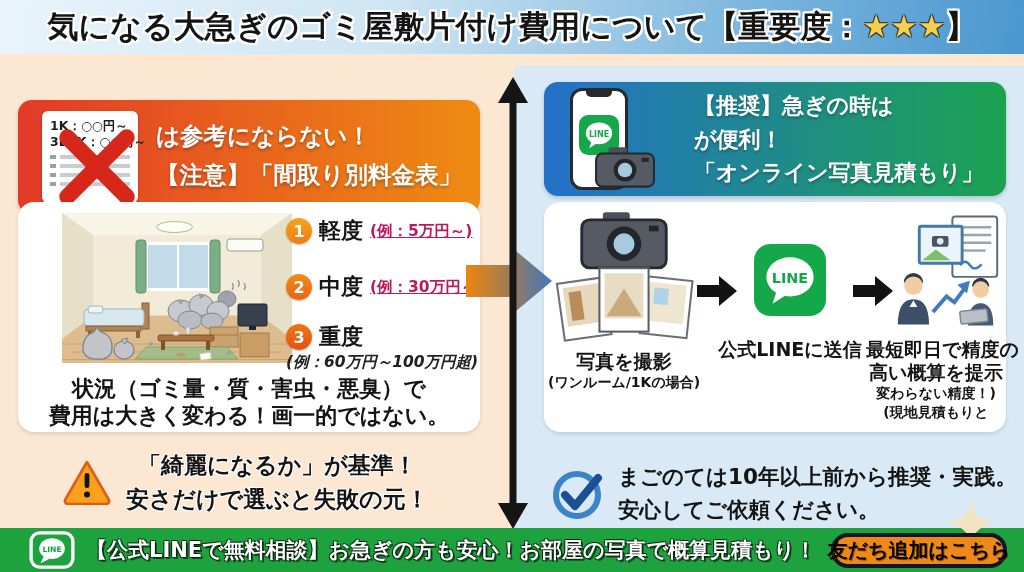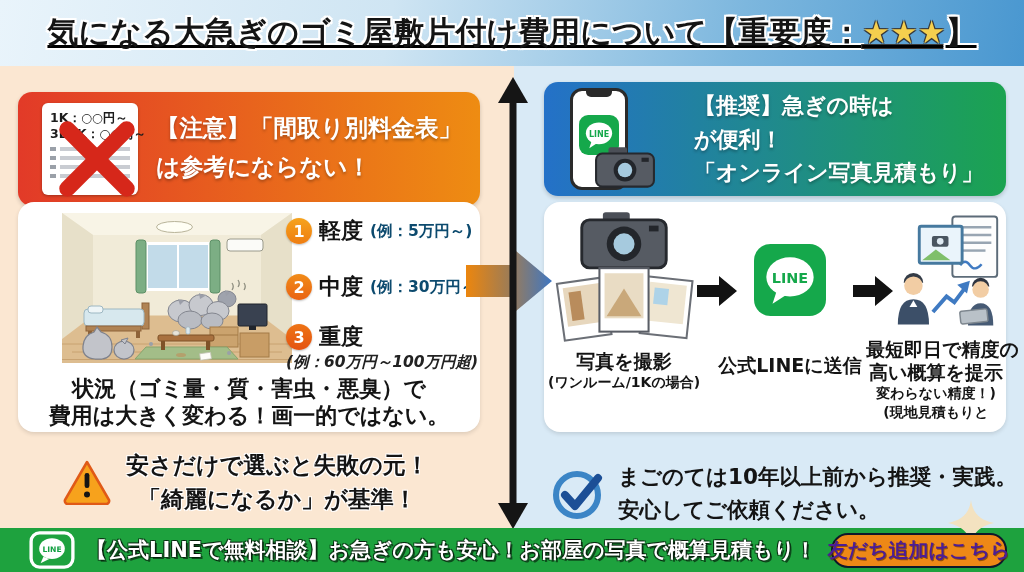--- a/index.html
+++ b/index.html
@@ -5,30 +5,30 @@
   html,body{margin:0;padding:0;background:#888;}
   *{box-sizing:border-box;font-family:"DejaVu Sans","Liberation Sans",sans-serif;}
   #stage{position:relative;width:1024px;height:572px;overflow:hidden;background:#fbe7d2;}
   .abs{position:absolute;}
 
   
   #bg-left{left:0;top:66px;width:514px;height:462px;background:#fbe7d2;}
   #bg-right{left:514px;top:66px;width:510px;height:462px;background:#d9eaf6;}
 
   
-  #title-band{left:0;top:0;width:1024px;height:66px;
+  #title-band{left:0;top:0;width:1024px;height:54px;
     background:linear-gradient(100deg,#e9f4fb 0%,#cfe5f3 38%,#7db7de 72%,#4997d0 100%);
-    display:flex;align-items:center;justify-content:center;text-decoration:underline;}
+    display:flex;align-items:center;justify-content:center;}
   #title-band h1{margin:0;font-size:31px;font-weight:900;color:#141414;letter-spacing:0px;white-space:nowrap;
     text-shadow:-2px -2px 0 #fff,2px -2px 0 #fff,-2px 2px 0 #fff,2px 2px 0 #fff,0 -2px 0 #fff,0 2px 0 #fff,-2px 0 0 #fff,2px 0 0 #fff;}
   .title-stars{color:#f5cf4e;text-shadow:-1px -1px 0 #3a3a3a,1px -1px 0 #3a3a3a,-1px 1px 0 #3a3a3a,1px 1px 0 #3a3a3a;}
 
   
   .hdr{border-radius:14px;box-shadow:0 2px 4px rgba(0,0,0,.18);}
-  #caution-box{left:18px;top:92px;width:462px;height:114px;background:linear-gradient(90deg,#e23a28,#ee8c12);}
+  #caution-box{left:18px;top:100px;width:462px;height:114px;background:linear-gradient(90deg,#e23a28,#ee8c12);}
   #recommend-box{left:544px;top:82px;width:462px;height:114px;background:linear-gradient(90deg,#2471c8,#1ba350);}
   .hdr-text{position:absolute;color:#fff;font-weight:800;text-shadow:0 2px 3px rgba(0,0,0,.3);white-space:nowrap;}
   #caution-text{left:138px;top:17px;font-size:23.5px;line-height:39px;}
   #recommend-text{left:150px;top:7px;font-size:22px;line-height:33.5px;}
 
   
   #paper-card{left:24px;top:11px;width:96px;height:92px;background:#fff;border-radius:6px;padding:7px 8px 6px 8px;box-shadow:0 1px 3px rgba(0,0,0,.3);}
   .paper-row{font-size:12.5px;font-weight:800;color:#1c1c1c;line-height:16px;white-space:nowrap;}
   .paper-line{display:flex;align-items:center;margin-top:5px;}
   .paper-line .dash{width:6px;height:4px;background:#9aa0a8;margin-right:4px;}
@@ -49,21 +49,21 @@
   .panel{background:#fff;border-radius:16px;box-shadow:0 2px 4px rgba(0,0,0,.12);}
   #left-panel{left:18px;top:202px;width:462px;height:230px;}
   #right-panel{left:544px;top:202px;width:462px;height:230px;}
 
   #room-illustration{left:44px;top:10px;width:230px;height:152px;}
 
   .level{position:absolute;left:268px;display:flex;align-items:center;white-space:nowrap;}
   .level-num{width:26px;height:26px;border-radius:50%;color:#fff;font-size:16px;font-weight:800;
     display:flex;align-items:center;justify-content:center;margin-right:7px;box-shadow:0 1px 2px rgba(0,0,0,.25);}
   .level-label{font-size:22px;font-weight:800;color:#141414;margin-right:7px;}
-  .level-example{font-size:15.5px;font-weight:700;color:#0c4a6e;}
+  .level-example{font-size:15.5px;font-weight:700;color:#be185d;text-decoration:underline;}
   .level-example-wide{position:absolute;left:268px;font-size:15.5px;font-weight:700;color:#222;white-space:nowrap;}
 
   .panel-caption{position:absolute;left:0;width:462px;text-align:center;font-size:22px;font-weight:800;color:#141414;white-space:nowrap;}
 
   
   .step-caption{position:absolute;text-align:center;font-weight:800;color:#141414;white-space:nowrap;}
   .cap-main{font-size:19px;line-height:23px;}
   .cap-sub{font-size:14px;line-height:19px;font-weight:700;}
   .step-arrow{position:absolute;width:42px;height:30px;}
 
@@ -75,22 +75,22 @@
     text-shadow:-1px -1px 0 #fff,1px -1px 0 #fff,-1px 1px 0 #fff,1px 1px 0 #fff;}
   #note-row{left:552px;top:460px;}
   #check-icon{width:54px;height:54px;margin-right:12px;flex:none;}
   #note-text{font-size:21.5px;font-weight:800;color:#141414;line-height:33px;white-space:nowrap;}
 
   
   #footer-bar{left:0;top:528px;width:1024px;height:44px;background:#1ea23e;}
   #footer-line-badge{left:28px;top:3px;width:48px;height:38px;}
   #footer-message{left:86px;top:0;height:44px;display:flex;align-items:center;color:#fff;font-size:21px;font-weight:800;white-space:nowrap;
     text-shadow:-1px -1px 0 rgba(0,0,0,.55),1px -1px 0 rgba(0,0,0,.55),-1px 1px 0 rgba(0,0,0,.55),2px 2px 0 rgba(0,0,0,.55);}
-  #cta-button{left:831px;top:533px;width:176px;height:35px;background:#ee8816;border:2px solid #0f172a;border-radius:17px;
-    display:flex;align-items:center;justify-content:center;color:#4c1d95;font-size:20px;font-weight:800;white-space:nowrap;cursor:pointer;
+  #cta-button{left:831px;top:533px;width:176px;height:35px;background:#ee8816;border:4px solid #0f172a;border-radius:17px;
+    display:flex;align-items:center;justify-content:center;color:#000000;font-size:20px;font-weight:800;white-space:nowrap;cursor:pointer;
     text-shadow:1px 1px 0 rgba(90,45,0,.6);}
   #sparkle{left:948px;top:500px;width:46px;height:46px;}
 </style>
 </head>
 <body>
 
 <div id="stage">
 
   <div id="bg-left" class="abs"></div>
   <div id="bg-right" class="abs"></div>
@@ -120,22 +120,22 @@
           <span class="bar"></span>
         </div>
     </div>
     <svg id="paper-x" class="abs" viewBox="0 0 90 90">
       <g stroke="#d6271a" stroke-width="17" stroke-linecap="round">
         <line x1="14" y1="14" x2="76" y2="76"></line>
           <line x1="76" y1="14" x2="14" y2="76"></line>
       </g>
     </svg>
     <div id="caution-text" class="hdr-text">
+      <div>は参考にならない！</div>
       <div>【注意】「間取り別料金表」</div>
-      <div>は参考にならない！</div>
     </div>
   </div>
 
   <div id="recommend-box" class="abs hdr">
     <div id="phone" class="abs">
       <div class="notch"></div>
       <svg id="phone-line" class="abs" viewBox="0 0 70 70">
         <rect width="70" height="70" rx="16" fill="#15a84b"></rect>
         <ellipse cx="35" cy="32" rx="23" ry="19" fill="#fff"></ellipse>
         <polygon points="22,46 32,49 18,58" fill="#fff"></polygon>
@@ -274,21 +274,21 @@
     <svg class="step-arrow" style="left:152px;top:74px;" viewBox="0 0 40 30">
       <polygon points="0,9 22,9 22,0 40,15 22,30 22,21 0,21" fill="#121212"></polygon>
     </svg>
 
     <svg class="abs" style="left:210px;top:42px;width:72px;height:72px;" viewBox="0 0 70 70">
       <rect width="70" height="70" rx="16" fill="#15a84b"></rect>
       <ellipse cx="35" cy="32" rx="23" ry="19" fill="#fff"></ellipse>
       <polygon points="22,46 32,49 18,58" fill="#fff"></polygon>
       <text x="35" y="38" font-size="14" font-weight="bold" fill="#15a84b" text-anchor="middle">LINE</text>
     </svg>
-    <div class="step-caption" style="left:160px;top:152px;width:172px;">
+    <div class="step-caption" style="left:160px;top:136px;width:172px;">
       <div class="cap-main">公式LINEに送信</div>
     </div>
 
     <svg class="step-arrow" style="left:308px;top:74px;" viewBox="0 0 40 30">
       <polygon points="0,9 22,9 22,0 40,15 22,30 22,21 0,21" fill="#121212"></polygon>
     </svg>
 
     <svg class="abs" style="left:348px;top:6px;width:112px;height:128px;" viewBox="0 0 115 118">
       <rect x="62" y="2" width="46" height="62" rx="3" fill="#fdfdfd" stroke="#5c6b78" stroke-width="2"></rect>
       <g stroke="#98a5b2" stroke-width="2.5">
@@ -323,22 +323,22 @@
     </div>
   </div>
 
   <div id="warning-row" class="bottom-row">
     <svg id="warning-icon" viewBox="0 0 50 46">
       <path d="M25,3 L47,41 a3,3 0 0 1 -3,4 H6 a3,3 0 0 1 -3,-4 Z" fill="#f7a21c" stroke="#e05a17" stroke-width="2.5" stroke-linejoin="round"></path>
       <rect x="22.6" y="14" width="4.8" height="15" rx="2.2" fill="#151515"></rect>
       <circle cx="25" cy="35.5" r="3" fill="#151515"></circle>
     </svg>
     <div id="warning-text">
+      <div>「綺麗になるか」が基準！</div>
       <div>安さだけで選ぶと失敗の元！</div>
-      <div>「綺麗になるか」が基準！</div>
     </div>
   </div>
 
   <div id="note-row" class="bottom-row">
     <svg id="check-icon" viewBox="0 0 54 54">
       <circle cx="25" cy="29" r="21" fill="none" stroke="#3b85c6" stroke-width="6"></circle>
       <path d="M13,29 L23,40 L46,12" fill="none" stroke="#1c4f96" stroke-width="8" stroke-linecap="round" stroke-linejoin="round"></path>
     </svg>
     <div id="note-text">
       <div>まごのては10年以上前から推奨・実践。</div>

